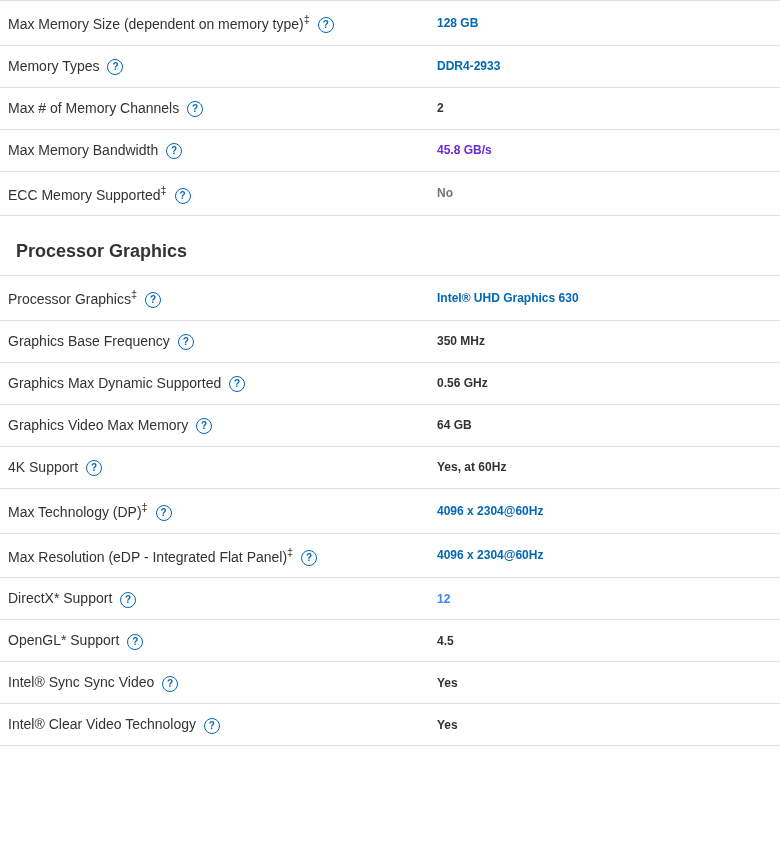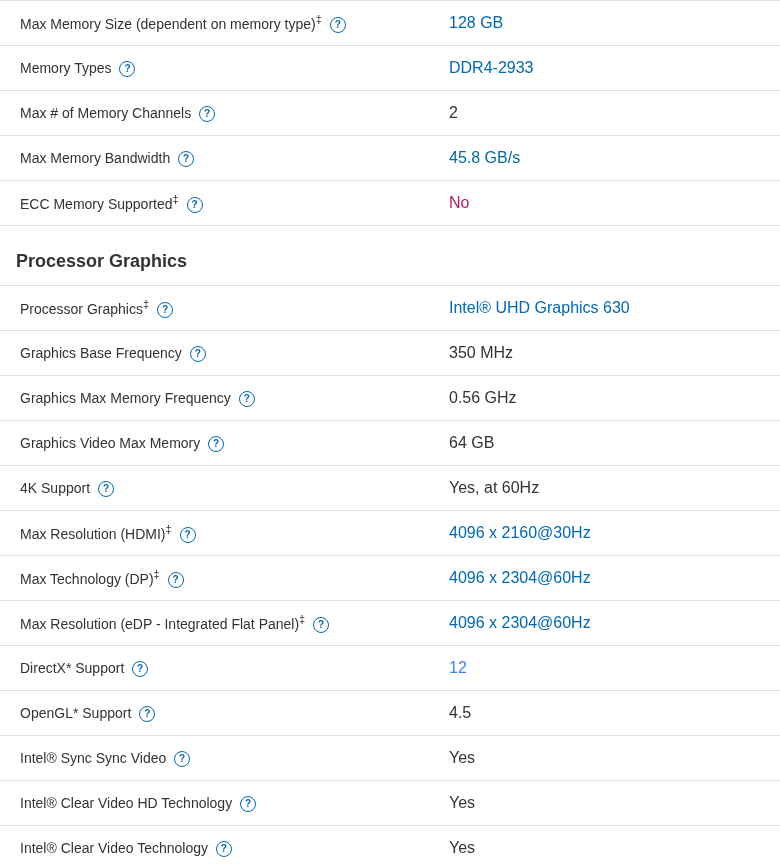--- a/index.html
+++ b/index.html
@@ -24,36 +24,36 @@
 
     .spec-table tr {
       border-bottom: 1px solid #e0e0e0;
     }
 
     .spec-table tr:first-child {
       border-top: 1px solid #e0e0e0;
     }
 
     .spec-table td {
-      padding: 10px 20px;
+      padding: 10px 8px;
       vertical-align: middle;
       line-height: 1.5;
     }
 
     .spec-table td:first-child {
       width: 55%;
       color: #333;
       font-size: 14px;
     }
 
     .spec-table td:last-child {
       width: 45%;
       color: #0068b5;
-      font-size: 16px;
-      font-weight: 400;
+      font-size: 12px;
+      font-weight: 700;
     }
 
     .section-header {
       background: #fff;
     }
 
     .section-header td {
       padding: 20px 16px 12px 16px;
       font-weight: 700;
       font-size: 17px;
@@ -102,66 +102,60 @@
       <tr>
           <td>
             <span class="label-text">Max # of Memory Channels</span> <span class="question-icon" title="More info">?</span>
           </td>
           <td style="color: #333;">2</td>
         </tr>
       <tr>
           <td>
             <span class="label-text">Max Memory Bandwidth</span> <span class="question-icon" title="More info">?</span>
           </td>
-          <td style="color: #0369a1;">45.8 GB/s</td>
+          <td style="color: #6d28d9;">45.8 GB/s</td>
         </tr>
       <tr>
           <td>
             <span class="label-text">ECC Memory Supported</span><span style="font-size:11px; vertical-align:super;">‡</span> <span class="question-icon" title="More info">?</span>
           </td>
-          <td style="color: #be185d;">No</td>
+          <td style="color: #737373;">No</td>
         </tr>
       <tr class="section-header">
         <td colspan="2" style="padding: 22px 16px 10px 16px; font-size: 18px; font-weight: 700; color: #333; border-bottom: 1px solid #e0e0e0;">Processor Graphics</td>
       </tr>
       <tr>
           <td>
             <span class="label-text">Processor Graphics</span><span style="font-size:11px; vertical-align:super;">‡</span> <span class="question-icon" title="More info">?</span>
           </td>
           <td style="color: #0068b5;">Intel® UHD Graphics 630</td>
         </tr>
       <tr>
           <td>
             <span class="label-text">Graphics Base Frequency</span> <span class="question-icon" title="More info">?</span>
           </td>
           <td style="color: #333;">350 MHz</td>
         </tr>
       <tr>
           <td>
-            <span class="label-text">Graphics Max Memory Frequency</span> <span class="question-icon" title="More info">?</span>
+            <span class="label-text">Graphics Max Dynamic Supported</span> <span class="question-icon" title="More info">?</span>
           </td>
           <td style="color: #333;">0.56 GHz</td>
         </tr>
       <tr>
           <td>
             <span class="label-text">Graphics Video Max Memory</span> <span class="question-icon" title="More info">?</span>
           </td>
           <td style="color: #333;">64 GB</td>
         </tr>
       <tr>
           <td>
             <span class="label-text">4K Support</span> <span class="question-icon" title="More info">?</span>
           </td>
           <td style="color: #333;">Yes, at 60Hz</td>
-        </tr>
-      <tr>
-          <td>
-            <span class="label-text">Max Resolution (HDMI)</span><span style="font-size:11px; vertical-align:super;">‡</span> <span class="question-icon" title="More info">?</span>
-          </td>
-          <td style="color: #0068b5;">4096 x 2160@30Hz</td>
         </tr>
       <tr>
           <td>
             <span class="label-text">Max Technology (DP)</span><span style="font-size:11px; vertical-align:super;">‡</span> <span class="question-icon" title="More info">?</span>
           </td>
           <td style="color: #0068b5;">4096 x 2304@60Hz</td>
         </tr>
       <tr>
           <td>
             <span class="label-text">Max Resolution (eDP - Integrated Flat Panel)</span><span style="font-size:11px; vertical-align:super;">‡</span> <span class="question-icon" title="More info">?</span>
@@ -181,24 +175,18 @@
           <td style="color: #333;">4.5</td>
         </tr>
       <tr>
           <td>
             <span class="label-text">Intel® Sync Sync Video</span> <span class="question-icon" title="More info">?</span>
           </td>
           <td style="color: #333;">Yes</td>
         </tr>
       <tr>
           <td>
-            <span class="label-text">Intel® Clear Video HD Technology</span> <span class="question-icon" title="More info">?</span>
-          </td>
-          <td style="color: #333;">Yes</td>
-        </tr>
-      <tr>
-          <td>
             <span class="label-text">Intel® Clear Video Technology</span> <span class="question-icon" title="More info">?</span>
           </td>
           <td style="color: #333;">Yes</td>
         </tr>
     </tbody>
 </table>
 
 </body></html>

